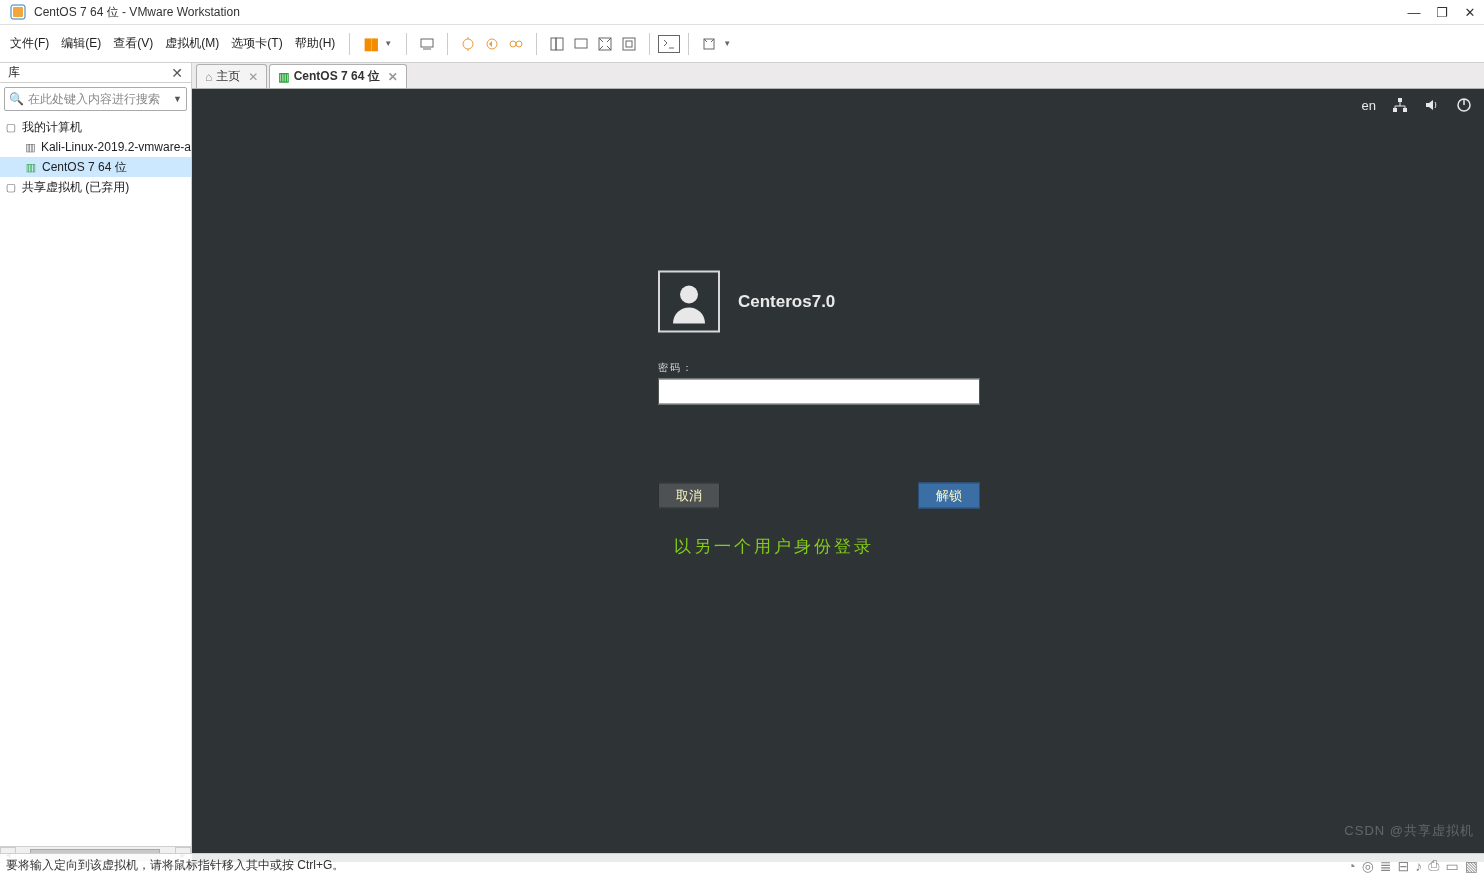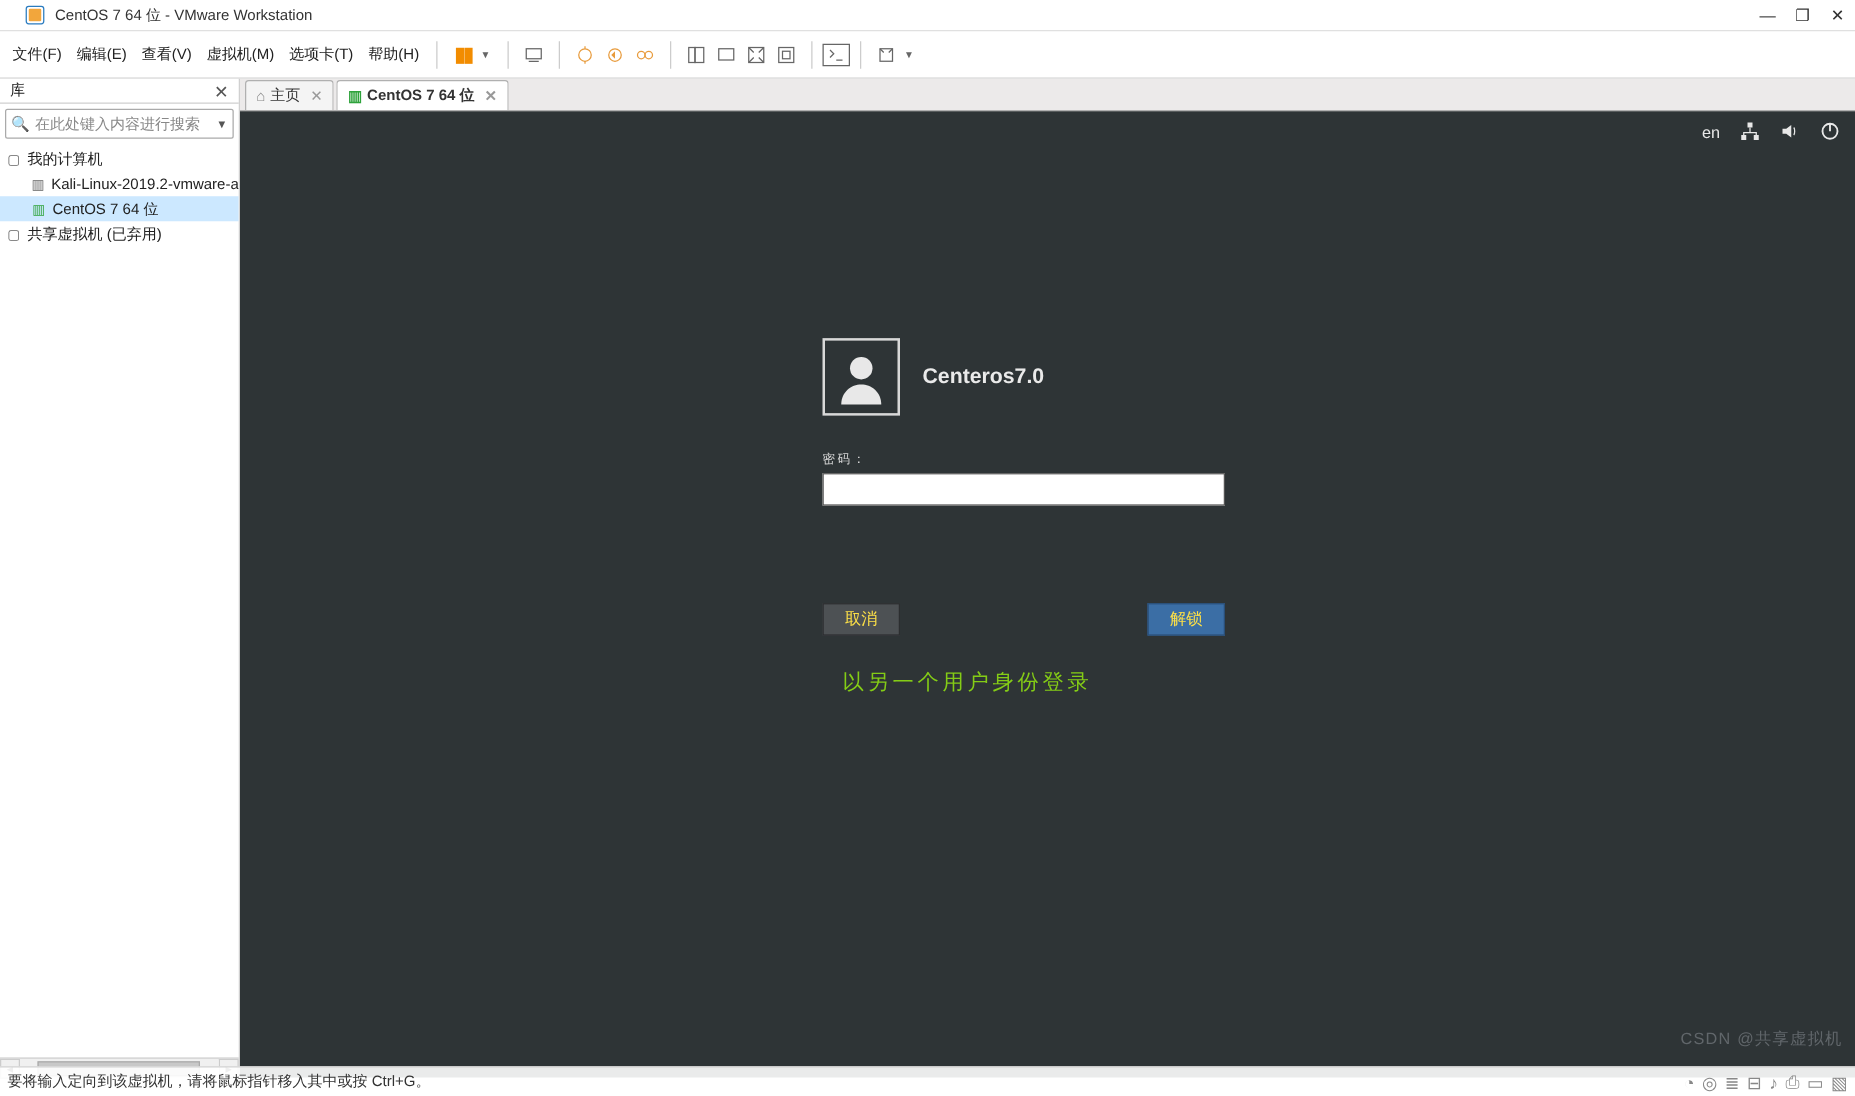--- a/index.html
+++ b/index.html
@@ -1,18 +1,18 @@
 <!DOCTYPE html>
 <html><head>
 <meta charset="utf-8">
 <style>
 * { box-sizing: border-box; margin: 0; padding: 0; font-family: "Microsoft YaHei", "Segoe UI", sans-serif; }
 html, body { width: 1484px; height: 877px; overflow: hidden; background: #fff; }
 
-.titlebar { height: 24px; background: #fff; display: flex; align-items: center; font-size: 12px; color: #333; padding-left: 20px; }
+.titlebar { height: 24px; background: #fff; display: flex; align-items: center; font-size: 12px; color: #333; padding-left: 10px; }
 .titlebar .app-icon { width: 16px; height: 16px; margin-right: 8px; }
 .titlebar .spacer { flex: 1; }
 .titlebar .win-btn { width: 28px; text-align: center; font-size: 13px; color: #333; }
 
 .menubar { height: 39px; border-top: 1px solid #e0e0e0; border-bottom: 1px solid #d0d0d0; display: flex; align-items: center; font-size: 12px; color: #222; padding-left: 4px; }
 .menubar .menu-item { padding: 0 6px; }
 .toolbar { display: flex; align-items: center; height: 30px; }
 .tb-sep { width: 1px; height: 22px; background: #ccc; margin: 0 8px; }
 .tb-btn { display: flex; align-items: center; justify-content: center; width: 24px; height: 24px; color: #666; }
 .tb-btn.pause { color: #f28c00; font-weight: bold; font-size: 16px; letter-spacing: -2px; }
@@ -49,21 +49,21 @@
 .topright { position: absolute; top: 8px; right: 12px; display: flex; align-items: center; gap: 16px; font-size: 13px; color: #e8e8e8; }
 .tri-icon { width:16px; height:16px; display:inline-flex; align-items:center; justify-content:center; }
 
 .login-box { position: absolute; left: 50%; top: 42%; transform: translate(-50%, -50%); width: 360px; }
 .user-row { display: flex; align-items: center; gap: 18px; margin-bottom: 28px; }
 .avatar-box { width: 62px; height: 62px; border: 2px solid #d8d8d8; display: flex; align-items: center; justify-content: center; }
 .username { font-size: 17px; font-weight: bold; color: #eaeaea; }
 .pw-label { font-size: 10px; color: #d8d8d8; margin-bottom: 4px; letter-spacing: 2px; }
 .pw-input { width: 322px; height: 26px; background: #fff; border: 1px solid #555; padding: 2px 6px; font-size: 13px; color:#222; }
 .btn-row { display: flex; justify-content: space-between; width: 322px; margin-top: 78px; }
-.gbtn { min-width: 62px; height: 26px; font-size: 13px; color: #fde047; background: #4d5154; border: 1px solid #2c2e30; display:flex; align-items:center; justify-content:center; }
+.gbtn { min-width: 62px; height: 26px; font-size: 13px; color: #fef9c3; background: #4d5154; border: 1px solid #2c2e30; display:flex; align-items:center; justify-content:center; }
 .gbtn.primary { background: #3b6ea5; border-color: #2a4f78; margin-left: 20px; }
 .alt-login { margin-top: 26px; font-size: 17px; color: #84cc16; letter-spacing: 3px; margin-left: 16px; }
 
 .statusbar { position: absolute; bottom: 0; left: 0; right: 0; height: 24px; background: rgba(255,255,255,0.9); border-top: 1px solid #d0d0d0; display: flex; align-items: center; font-size: 12px; color: #333; padding-left: 6px; }
 .statusbar .spacer { flex:1; }
 .status-icons { display:flex; align-items:center; gap:6px; padding-right:6px; color:#888; font-size:14px;}
 .watermark { position:absolute; right:10px; bottom:22px; font-size:13px; color:#8a8f95; opacity:.55; letter-spacing:1px;}
 </style>
 </head>
 <body>

